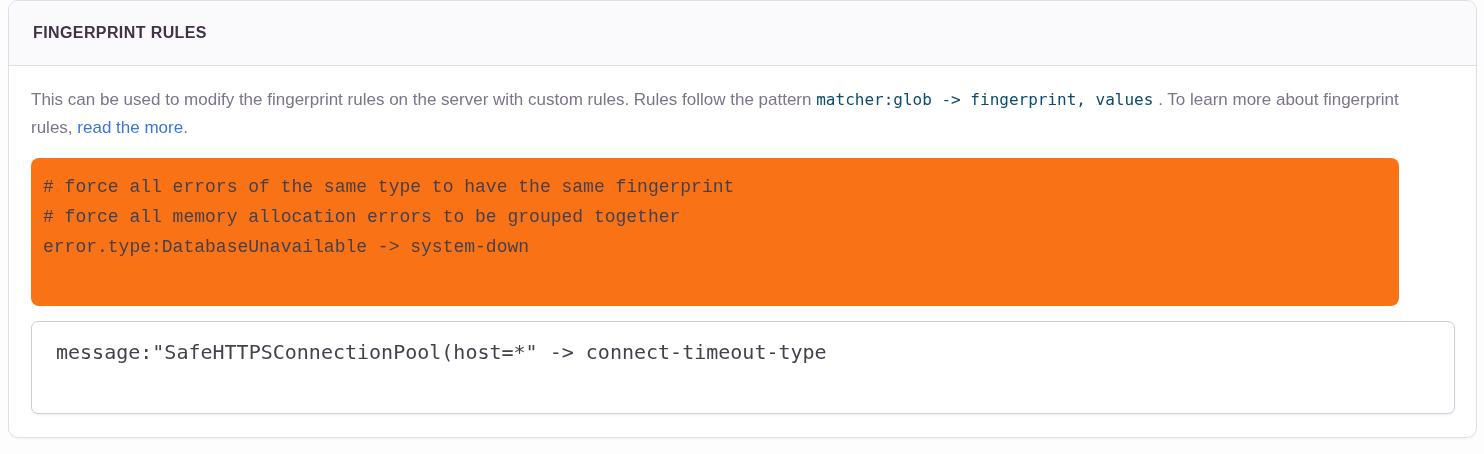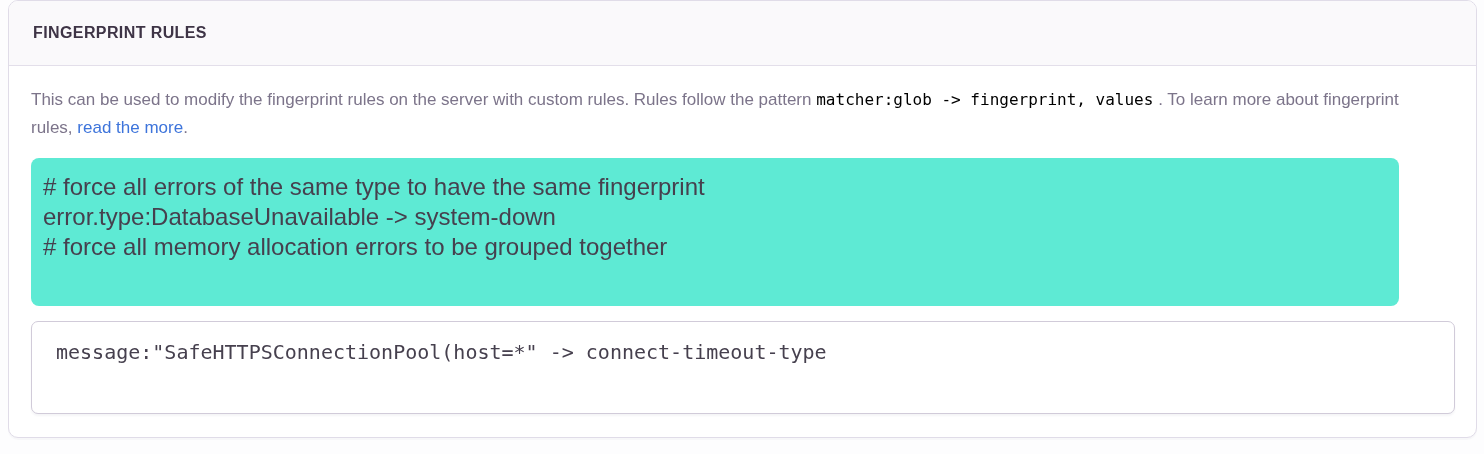--- a/index.html
+++ b/index.html
@@ -21,28 +21,28 @@
     font-size: 16px; font-weight: bold; letter-spacing: 0.4px;
     color: #3e3446; text-transform: uppercase;
   }
   .panel-body { padding: 20px 22px 0 22px; }
   .field-help { width: 1368px; }
   .description {
     font-size: 17px; line-height: 28px; color: #7c748a;
   }
   .inline-code {
     font-family: "DejaVu Sans Mono", monospace;
-    font-size: 16px; color: #000000;
+    font-size: 16px; color: #0c4a6e;
   }
   .doc-link { color: #3d74db; text-decoration: none; cursor: pointer; }
   .example-pre {
-    margin-top: 16px; background: #5eead4; border-radius: 8px;
+    margin-top: 16px; background: #f97316; border-radius: 8px;
     padding: 14px 12px; height: 148px; overflow: hidden;
-    font-family: Liberation Sans, sans-serif;
-    font-size: 24px; line-height: 30px; color: #46404e; white-space: pre;
+    font-family: Liberation Mono, monospace;
+    font-size: 18px; line-height: 30px; color: #46404e; white-space: pre;
   }
   .rules-textarea {
     display: block; margin-top: 15px; width: 1424px; height: 93px;
     background: #ffffff; border: 1px solid #d1cbd9; border-radius: 7px;
     box-shadow: 0 2px 2px rgba(64, 54, 90, 0.05);
     padding: 15px 24px; resize: none; outline: none; overflow: hidden;
     font-family: "DejaVu Sans Mono", monospace;
     font-size: 20px; line-height: 30px; color: #46404e; white-space: pre;
   }
 </style>
@@ -54,17 +54,17 @@
     <span class="panel-title">FINGERPRINT RULES</span>
   </div>
   <div class="panel-body">
     <div class="field-help">
       <p class="description">
         <span>This can be used to modify the fingerprint rules on the server with custom rules. Rules follow the pattern</span>
         <code class="inline-code">matcher:glob -&gt; fingerprint, values</code>
         <span>. To learn more about fingerprint rules,</span>
         <a class="doc-link" href="#">read the more</a><span>.</span>
       </p>
-      <pre class="example-pre"><div># force all errors of the same type to have the same fingerprint</div><div>error.type:DatabaseUnavailable -&gt; system-down</div><div># force all memory allocation errors to be grouped together</div></pre>
+      <pre class="example-pre"><div># force all errors of the same type to have the same fingerprint</div><div># force all memory allocation errors to be grouped together</div><div>error.type:DatabaseUnavailable -&gt; system-down</div></pre>
     </div>
     <textarea class="rules-textarea" spellcheck="false" style="">message:"SafeHTTPSConnectionPool(host=*" -&gt; connect-timeout-type</textarea>
   </div>
 </div>
 
 </body></html>

